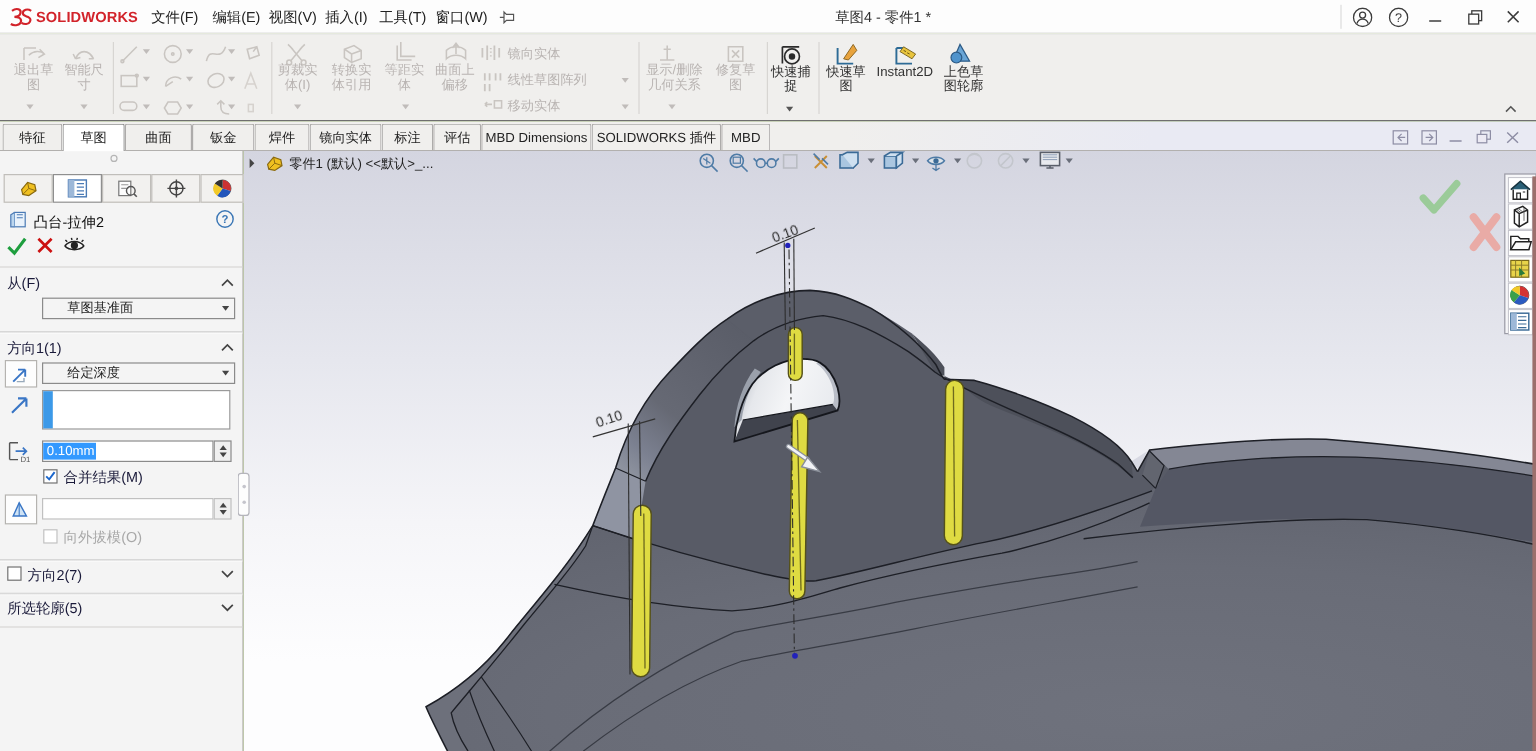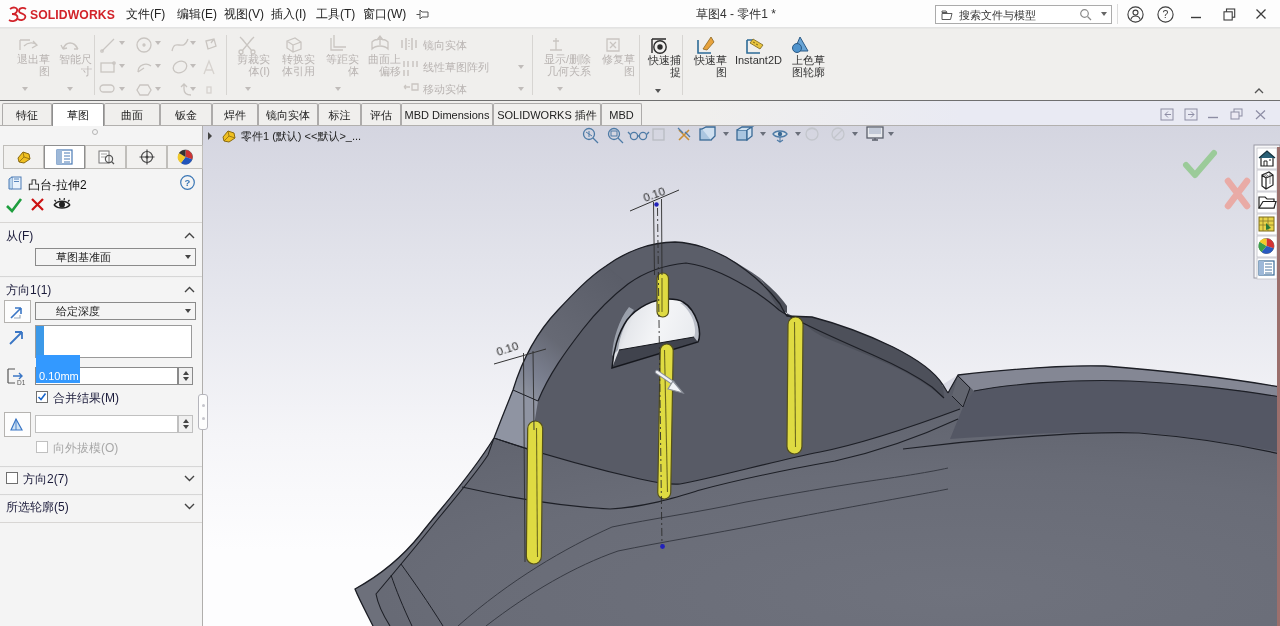--- a/index.html
+++ b/index.html
@@ -10,21 +10,21 @@
 
 #titlebar{position:absolute;left:0;top:0;width:1280px;height:28px;background:#fdfdfd;border-bottom:1px solid #e3e3e3}
 #logo{position:absolute;left:8px;top:4px;height:20px;display:flex;align-items:center}
 .menu{position:absolute;top:0;height:28px;line-height:28px;font-size:12px;color:#222}
 #wintitle{position:absolute;left:696px;top:0;height:28px;line-height:28px;font-size:12px;color:#333}
 #search{position:absolute;left:935px;top:5px;width:177px;height:19px;border:1px solid #ababab;background:#fff;font-size:11px;color:#888}
 .tico{position:absolute;top:0;height:28px;display:flex;align-items:center;justify-content:center}
 
 #ribbon{position:absolute;left:0;top:28px;width:1280px;height:73px;background:#f0efed;border-top:1px solid #e8e8e6}
 .rsep{position:absolute;top:6px;height:60px;width:1px;background:#d7d5d2}
-.rlabel{position:absolute;font-size:11px;line-height:11.5px;color:#b9b4b2;text-align:right;white-space:pre-line}
+.rlabel{position:absolute;font-size:11px;line-height:11.5px;color:#b9b4b2;text-align:center;white-space:pre-line}
 .rlabelon{color:#333}
 .rcaret{position:absolute;width:0;height:0;border-left:3px solid transparent;border-right:3px solid transparent;border-top:4px solid #c0bcba}
 .rcareton{border-top-color:#555}
 
 #tabbar{position:absolute;left:0;top:100px;width:1280px;height:25px;background:linear-gradient(90deg,#f0efed 0 55%,#e9eaf3 75%,#e9eaf3);border-top:1px solid #6f6f6f}
 .tab{position:absolute;top:2px;height:22px;line-height:22px;font-size:11px;color:#222;text-align:center;border:1px solid #adabaa;border-bottom:none;background:#f0efed;border-radius:2px 2px 0 0;white-space:nowrap;overflow:hidden}
 .tabactive{background:#fff;height:23px;z-index:2;border-color:#8f8f8f}
 
 #panel{position:absolute;left:0;top:125px;width:203px;height:501px;background:#f4f4f4;border-right:1px solid #b0aeac}
 .pmtab{position:absolute;top:20px;width:41px;height:24px;border:1px solid #c0beba;background:#f2f1ef;display:flex;align-items:center;justify-content:center}
@@ -56,31 +56,20 @@
     <div class="menu" style="left:224px">视图(V)</div>
     <div class="menu" style="left:271px">插入(I)</div>
     <div class="menu" style="left:316px">工具(T)</div>
     <div class="menu" style="left:363px">窗口(W)</div>
     <div class="tico" style="left:413px;width:18px">
       <svg width="13" height="13" viewBox="0 0 13 13">
           <path d="M4 1 L9 1 L9 7 L11 9 L2 9 L4 7 Z M6.5 9 L6.5 12.5" stroke="#555" stroke-width="1" fill="none" transform="rotate(90 6.5 6.5)"></path>
         </svg>
     </div>
     <div id="wintitle">草图4 - 零件1 *</div>
-    <div id="search">
-      <svg style="position:absolute;left:5px;top:3px" width="14" height="12" viewBox="0 0 14 12">
-          <path d="M1 2 L5 2 L6 3.5 L1 3.5 Z M1 4.5 L11 4.5 L9.5 10.5 L1 10.5 Z" fill="none" stroke="#5a5a5a" stroke-width="1"></path>
-        </svg>
-      <span style="position:absolute;left:23px;top:2px;color:#333">搜索文件与模型</span>
-      <svg style="position:absolute;right:18px;top:2px" width="14" height="14" viewBox="0 0 14 14">
-          <circle cx="5.5" cy="5.5" r="3.8" fill="none" stroke="#8a8a8a" stroke-width="1.2"></circle>
-          <path d="M8.5 8.5 L12 12" stroke="#8a8a8a" stroke-width="1.2"></path>
-        </svg>
-      <span style="position:absolute;right:4px;top:6px;width:0;height:0;border-left:3px solid transparent;border-right:3px solid transparent;border-top:4px solid #666"></span>
-    </div>
     <div style="position:absolute;left:1117px;top:4px;width:1px;height:20px;background:#dcdcdc"></div>
     <div class="tico" style="left:1125px;width:20px">
       <svg width="17" height="17" viewBox="0 0 17 17">
           <circle cx="8.5" cy="8.5" r="7.6" fill="none" stroke="#3c3c3c" stroke-width="1.1"></circle>
           <circle cx="8.5" cy="6.6" r="2.5" fill="none" stroke="#3c3c3c" stroke-width="1.1"></circle>
           <path d="M3.8 13.6 C4.6 10.9 6.3 10 8.5 10 C10.7 10 12.4 10.9 13.2 13.6" fill="none" stroke="#3c3c3c" stroke-width="1.1"></path>
         </svg>
     </div>
     <div class="tico" style="left:1155px;width:20px">
       <svg width="17" height="17" viewBox="0 0 17 17">
@@ -351,21 +340,21 @@
       </svg>
     <div class="abs" style="left:35px;top:200px;width:157px;height:33px;background:#fff;border:1px solid #9a9a9a"></div>
     <div class="abs" style="left:36px;top:201px;width:8px;height:31px;background:#3c99e8"></div>
 
     <svg class="abs" style="left:5px;top:241px" width="22" height="20" viewBox="0 0 22 20">
         <path d="M3 3 L3 17 M3 3 L10 3 M3 17 L10 17" stroke="#555" stroke-width="1.2" fill="none"></path>
         <path d="M8 10 L17 10 M14 7 L17 10 L14 13" stroke="#3a76c5" stroke-width="1.4" fill="none"></path>
         <text x="12" y="19" font-size="6.5" fill="#555" font-family="Liberation Sans">D1</text>
       </svg>
     <div class="abs" style="left:35px;top:242px;width:143px;height:18px;background:#fff;border:1px solid #8a8a8a;font-size:11px;line-height:16px">
-      <span style="background:#3399ff;color:#fff;padding:15px 1px 1px 3px">0.10mm</span>
+      <span style="background:#3399ff;color:#fff;padding:1px 1px 1px 3px">0.10mm</span>
     </div>
     <div class="spin" style="left:178px;top:242px"></div>
     <div class="cb" style="left:36px;top:266px">
         <svg width="10" height="10" viewBox="0 0 10 10" style="position:absolute;left:0;top:0">
           <path d="M1.5 5 L4 7.5 L8.5 1.5" stroke="#1a66cc" stroke-width="1.6" fill="none"></path>
         </svg>
       </div>
     <div class="plabel abs" style="left:53px;top:265px">合并结果(M)</div>
 
     <div class="abs" style="left:4px;top:287px;width:27px;height:25px;background:#fdfdfd;border:1px solid #b5b3b0"></div>

